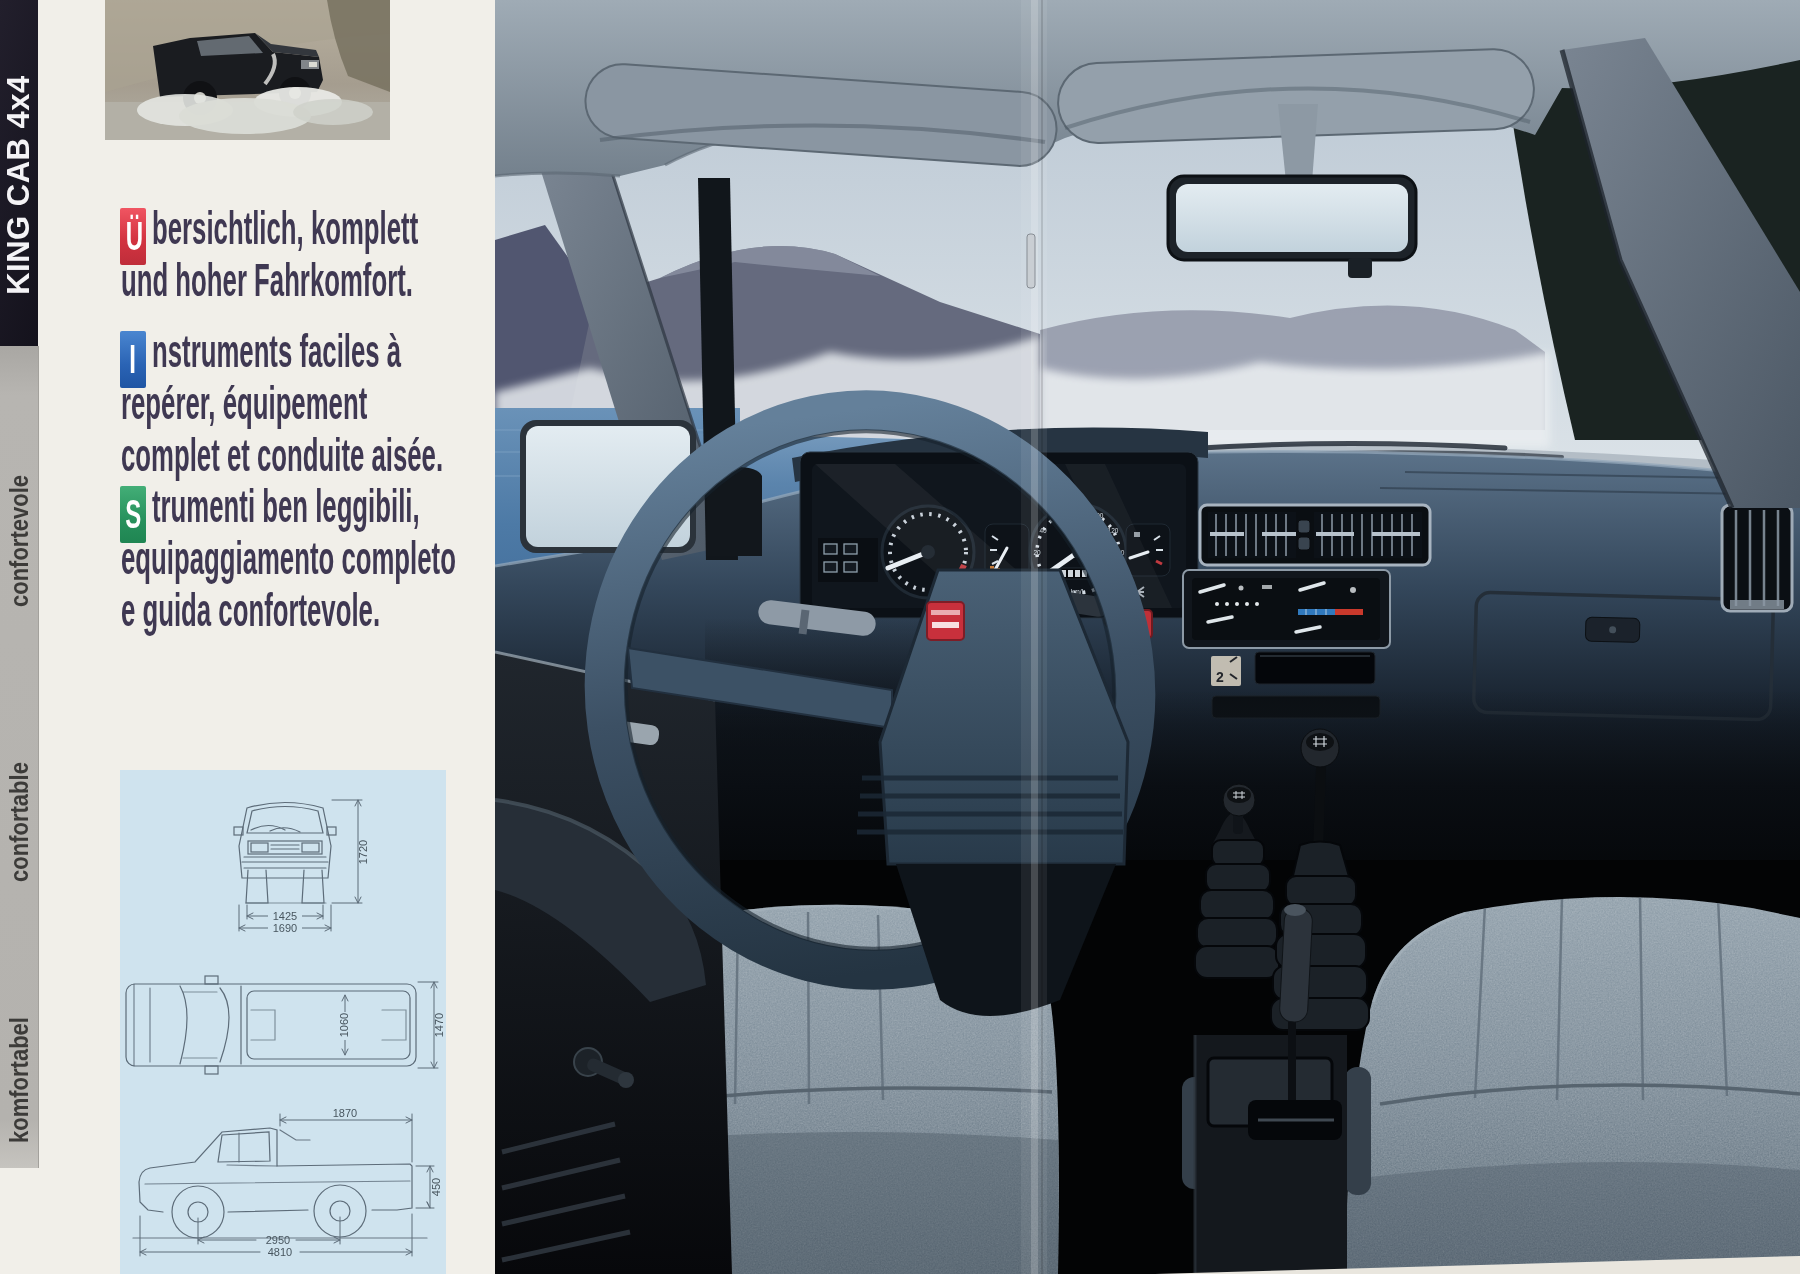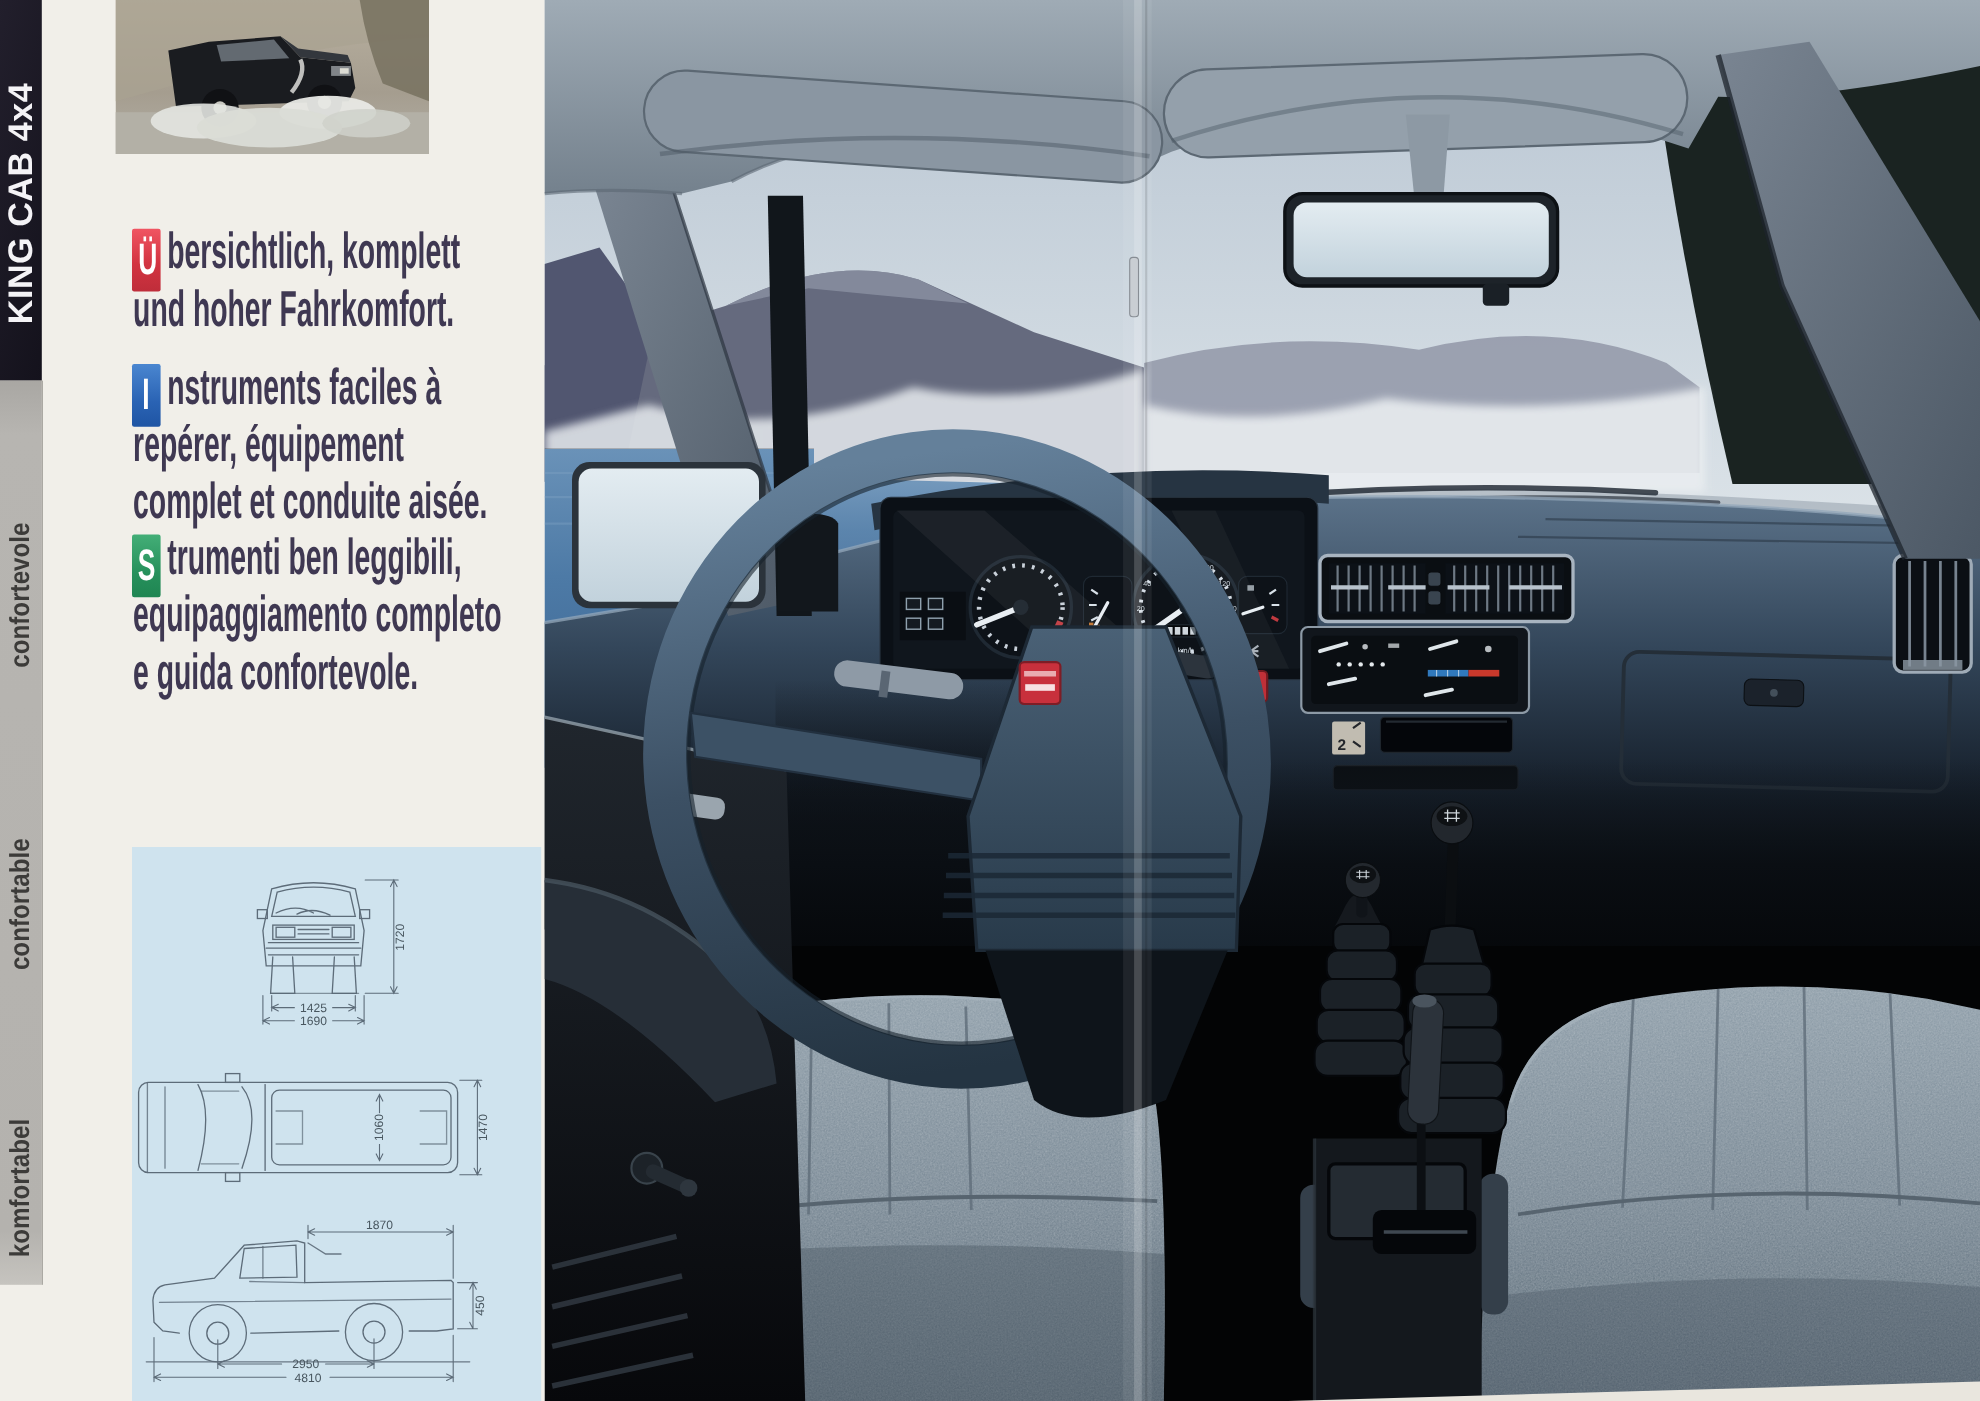--- a/index.html
+++ b/index.html
@@ -22,21 +22,21 @@
   .pline{position:absolute;font-size:46px;font-weight:bold;color:#3f3852;line-height:48px;
          white-space:nowrap;transform:scaleX(.56);transform-origin:0 0;}
   .dc{position:absolute;left:2px;top:4px;width:26px;height:57px;border-radius:2px;
       color:#fff;text-align:center;overflow:hidden;}
   .dc span{display:inline-block;font-weight:bold;font-size:40px;line-height:57px;
       transform:scaleX(.6);transform-origin:center;}
   .dc-red{background:linear-gradient(180deg,#f05562,#d33441 55%,#bf2d3a);}
   .dc-blue{background:linear-gradient(180deg,#4a86d0,#2a63b4 60%,#1f55a4);}
   .dc-green{background:linear-gradient(180deg,#43ae77,#27915c 60%,#1f8552);}
   
-  .drawbox{position:absolute;left:120px;top:770px;width:372px;height:504px;background:#cfe3ee;}
+  .drawbox{position:absolute;left:120px;top:770px;width:326px;height:504px;background:#cfe3ee;}
   .drawbox svg{display:block;}
   
   .thumb{position:absolute;left:105px;top:0;width:285px;height:140px;}
   .photo{position:absolute;left:495px;top:0;width:1305px;height:1274px;}
   svg{display:block;}
   text.dim{font-family:"Liberation Sans",sans-serif;font-size:11px;fill:#48565f;}
   text.gauge{font-family:"Liberation Sans",sans-serif;fill:#d5dee6;}
 </style>
 </head>
 <body>

